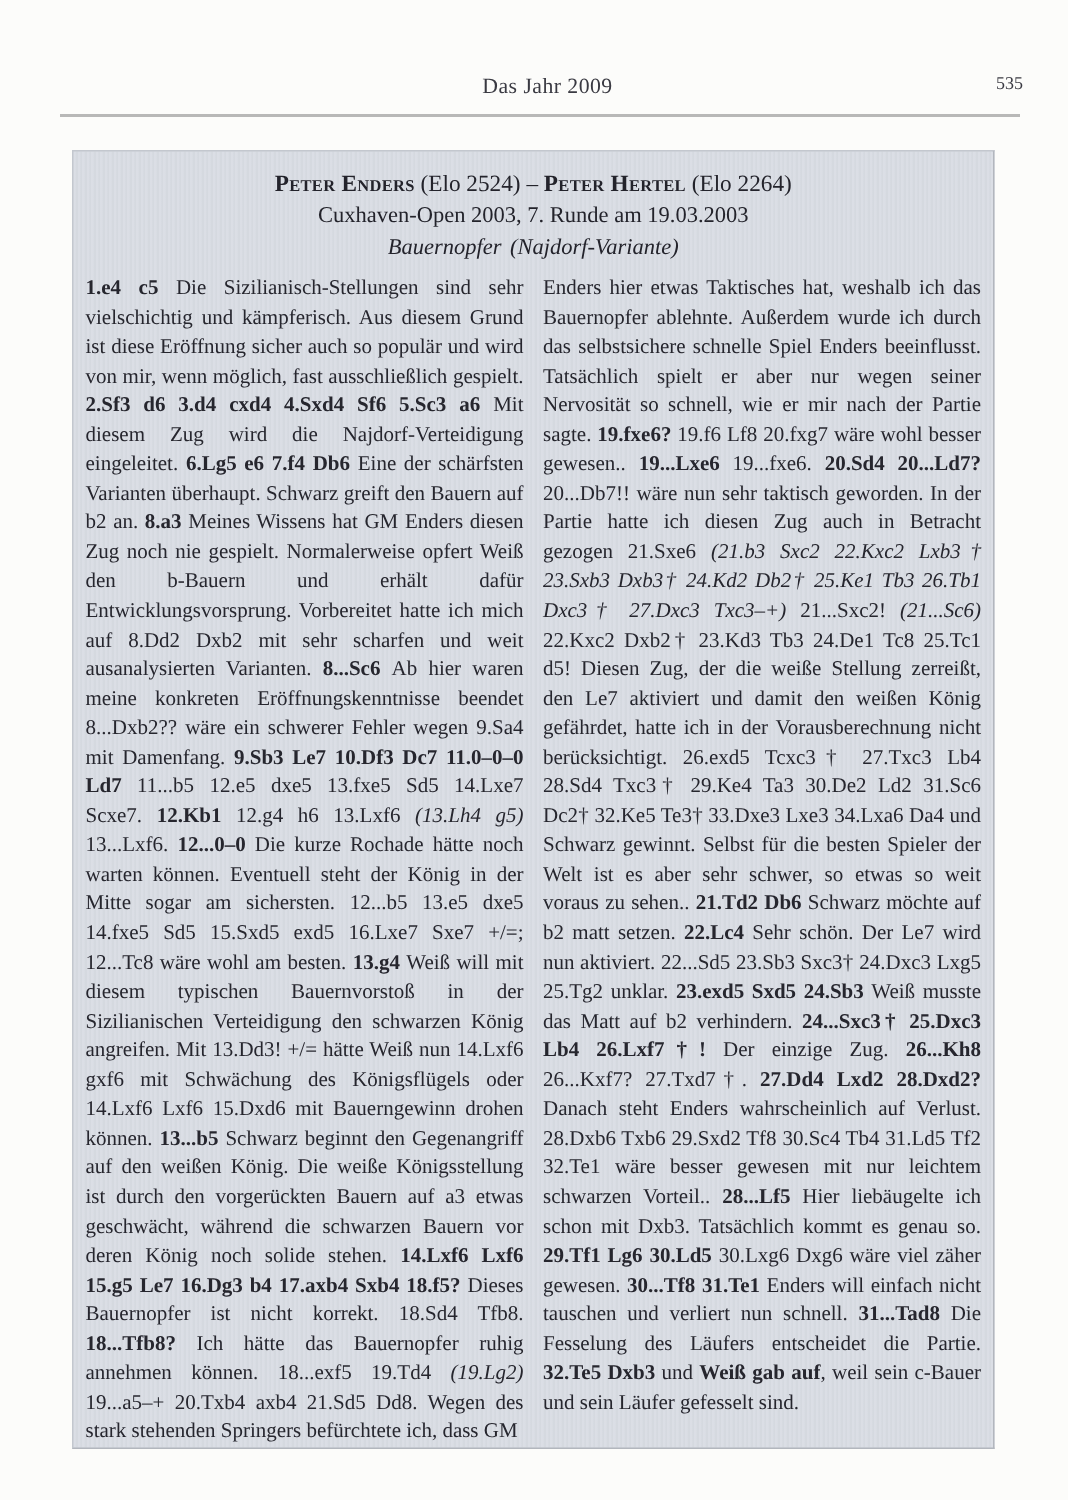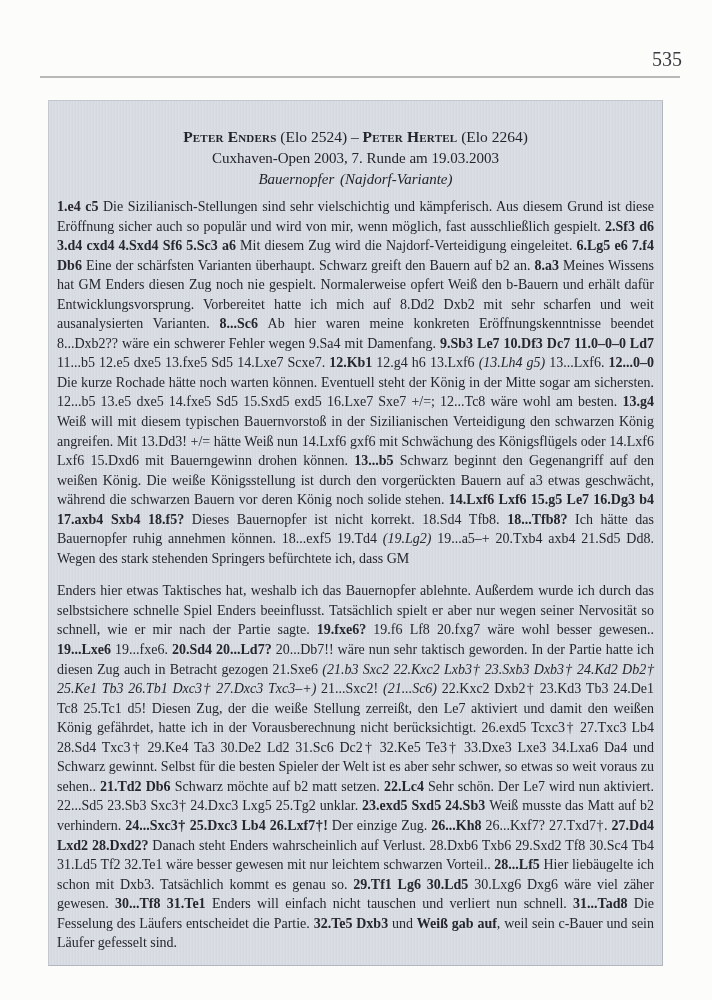--- a/index.html
+++ b/index.html
@@ -18,21 +18,21 @@
     height: 22px;
   }
   .rh-title {
     position: absolute; left: 0; right: 0; top: 0;
     text-align: center;
     font-size: 14.5px; color: #3a3a42;
     letter-spacing: 0.3px;
   }
   .rh-page {
     position: absolute; right: 8px; top: -2px;
-    font-size: 20px; color: #3a3a42;
+    font-size: 12px; color: #3a3a42;
   }
   .rh-rule {
     position: absolute; left: 0; right: 10px; top: 26px;
     border-top: 2px solid #a6a6a6;
     opacity: 0.8;
   }
   
   .game-box {
     position: absolute;
     left: 48px; top: 100px;
@@ -43,58 +43,58 @@
         rgba(0,0,0,0.015) 2px, rgba(0,0,0,0.015) 3px);
     border: 1px solid #c3c7ce;
     border-right-color: #b2b6bd;
     border-bottom-color: #b2b6bd;
     box-sizing: border-box;
     padding: 9px 8px 6px 8px;
   }
   .game-head { text-align: center; }
   .players-line {
     font-size: 15.5px;
-    margin: 18px 0 4px 0;
+    margin: 4px 0 4px 0;
     color: #23232b;
   }
   .event-line {
     font-size: 15px;
     margin: 0 0 4px 0;
     color: #23232b;
   }
   .opening-line {
     font-size: 15px;
     font-style: italic;
     margin: 0 0 9px 0;
     color: #23232b;
     word-spacing: 2px;
   }
   
   .cols {
     display: flex;
     gap: 13px;
-    flex-direction: column;
   }
   .col {
     flex: 1 1 0;
     font-size: 14px;
     line-height: 19.55px;
     text-align: justify;
     color: #26262e;
   }
   
   .r-n { font-weight: normal; }
   .r-b { font-weight: bold; }
   .r-i { font-style: italic; }
   .r-sc { font-variant: small-caps; font-weight: bold; letter-spacing: 0.2px; }
 </style>
 </head>
 <body>
 
 <div class="running-head">
+  <div class="rh-title">Das Jahr 2009</div>
   <div class="rh-page">535</div>
   <div class="rh-rule"></div>
 </div>
 
 <div class="game-box">
   <div class="game-head">
     <div class="players-line"><span class="r-sc">Peter Enders</span><span class="r-n"> (Elo 2524) – </span><span class="r-sc">Peter Hertel</span><span class="r-n"> (Elo 2264)</span></div>
     <div class="event-line">Cuxhaven-Open 2003, 7. Runde am 19.03.2003</div>
     <div class="opening-line">Bauernopfer (Najdorf-Variante)</div>
   </div>

